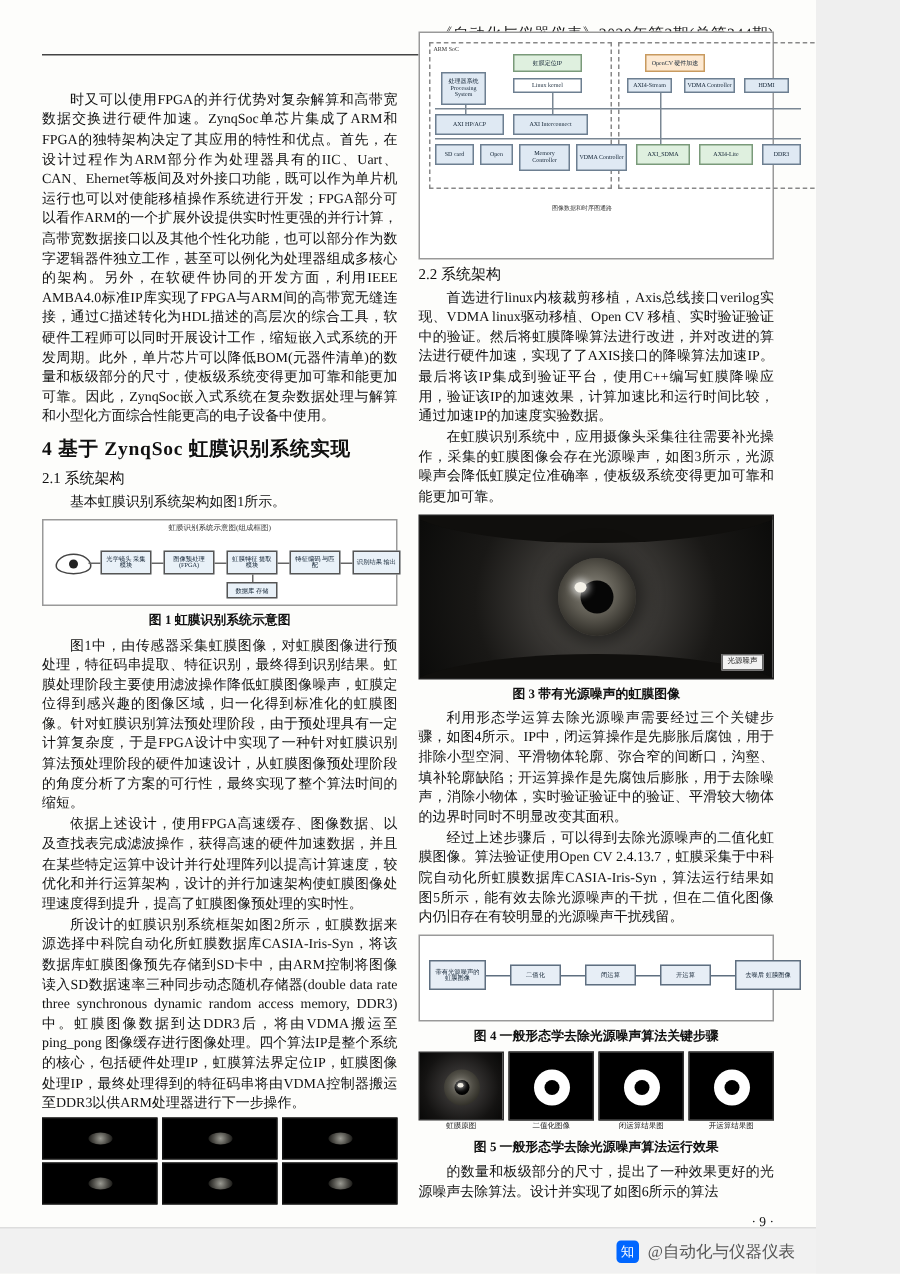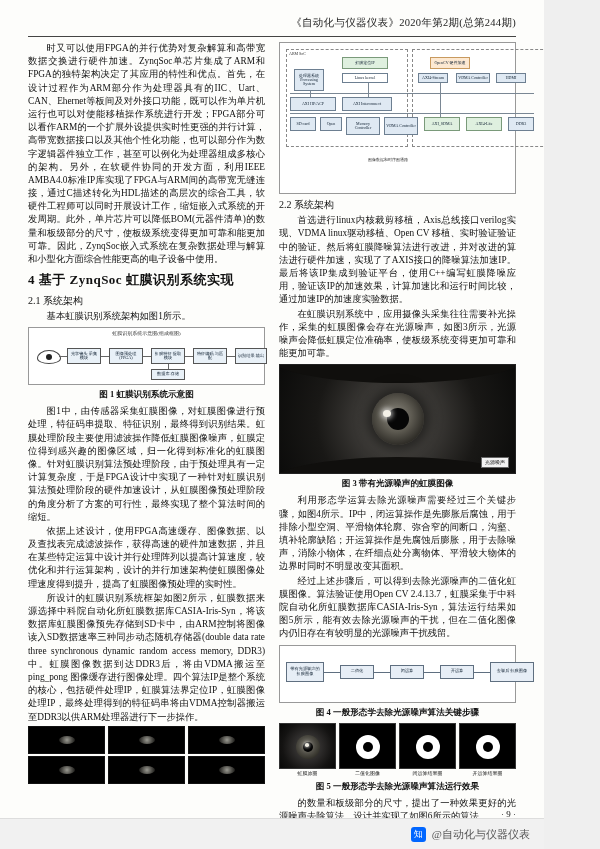--- a/index.html
+++ b/index.html
@@ -10,21 +10,21 @@
   }
   .hdr{
     position:absolute;left:0;right:0;top:16px;text-align:right;padding-right:28px;
     font-size:10.5px;color:#222;letter-spacing:.3px;
   }
   .hdr-rule{
     position:absolute;left:28px;right:28px;top:36px;border-top:1px solid #444;height:0;
   }
   .cols{
     position:absolute;left:28px;right:28px;top:42px;bottom:46px;
-    display:flex;gap:14px;
+    display:flex;gap:14px;align-items:flex-end;
   }
   .col{width:50%;font-size:9.3px;line-height:1.42;color:#111;text-align:justify;}
   p{margin:0 0 1px 0;text-indent:2em;}
   h2.sec{
     font-size:13px;font-weight:bold;margin:5px 0 3px 0;text-indent:0;letter-spacing:.5px;
   }
   h3.sub{
     font-size:10px;font-weight:normal;margin:4px 0 2px 0;text-indent:0;
   }
   .cap{
@@ -280,21 +280,21 @@
           <div class="lid top"></div>
           <div class="iris"></div>
           <div class="pupil"></div>
           <div class="glint"></div>
           <div class="lid bot"></div>
           <div class="tag">光源噪声</div>
         </div>
         <div class="cap">图 3    带有光源噪声的虹膜图像</div>
       </div>
 
-      <p>利用形态学运算去除光源噪声需要经过三个关键步骤，如图4所示。IP中，闭运算操作是先膨胀后腐蚀，用于排除小型空洞、平滑物体轮廓、弥合窄的间断口，沟壑、填补轮廓缺陷；开运算操作是先腐蚀后膨胀，用于去除噪声，消除小物体，在纤细点处分离物体、平滑较大物体的边界时同时不明显改变其面积。</p>
+      <p>利用形态学运算去除光源噪声需要经过三个关键步骤，如图4所示。IP中，闭运算操作是先膨胀后腐蚀，用于排除小型空洞、平滑物体轮廓、弥合窄的间断口，沟壑、填补轮廓缺陷；开运算操作是先腐蚀后膨胀，用于去除噪声，消除小物体，实时验证验证中的验证、平滑较大物体的边界时同时不明显改变其面积。</p>
       <p>经过上述步骤后，可以得到去除光源噪声的二值化虹膜图像。算法验证使用Open CV 2.4.13.7，虹膜采集于中科院自动化所虹膜数据库CASIA-Iris-Syn，算法运行结果如图5所示，能有效去除光源噪声的干扰，但在二值化图像内仍旧存在有较明显的光源噪声干扰残留。</p>
 
       <div class="figbox">
         <div class="fig4">
           <div class="bx" style="left:6px;top:16px;width:38px;height:20px;">带有光源噪声的
 虹膜图像</div>
           <div class="bx" style="left:60px;top:19px;width:34px;height:14px;">二值化</div>
           <div class="bx" style="left:110px;top:19px;width:34px;height:14px;">闭运算</div>
           <div class="bx" style="left:160px;top:19px;width:34px;height:14px;">开运算</div>
           <div class="bx" style="left:210px;top:16px;width:44px;height:20px;">去噪后

